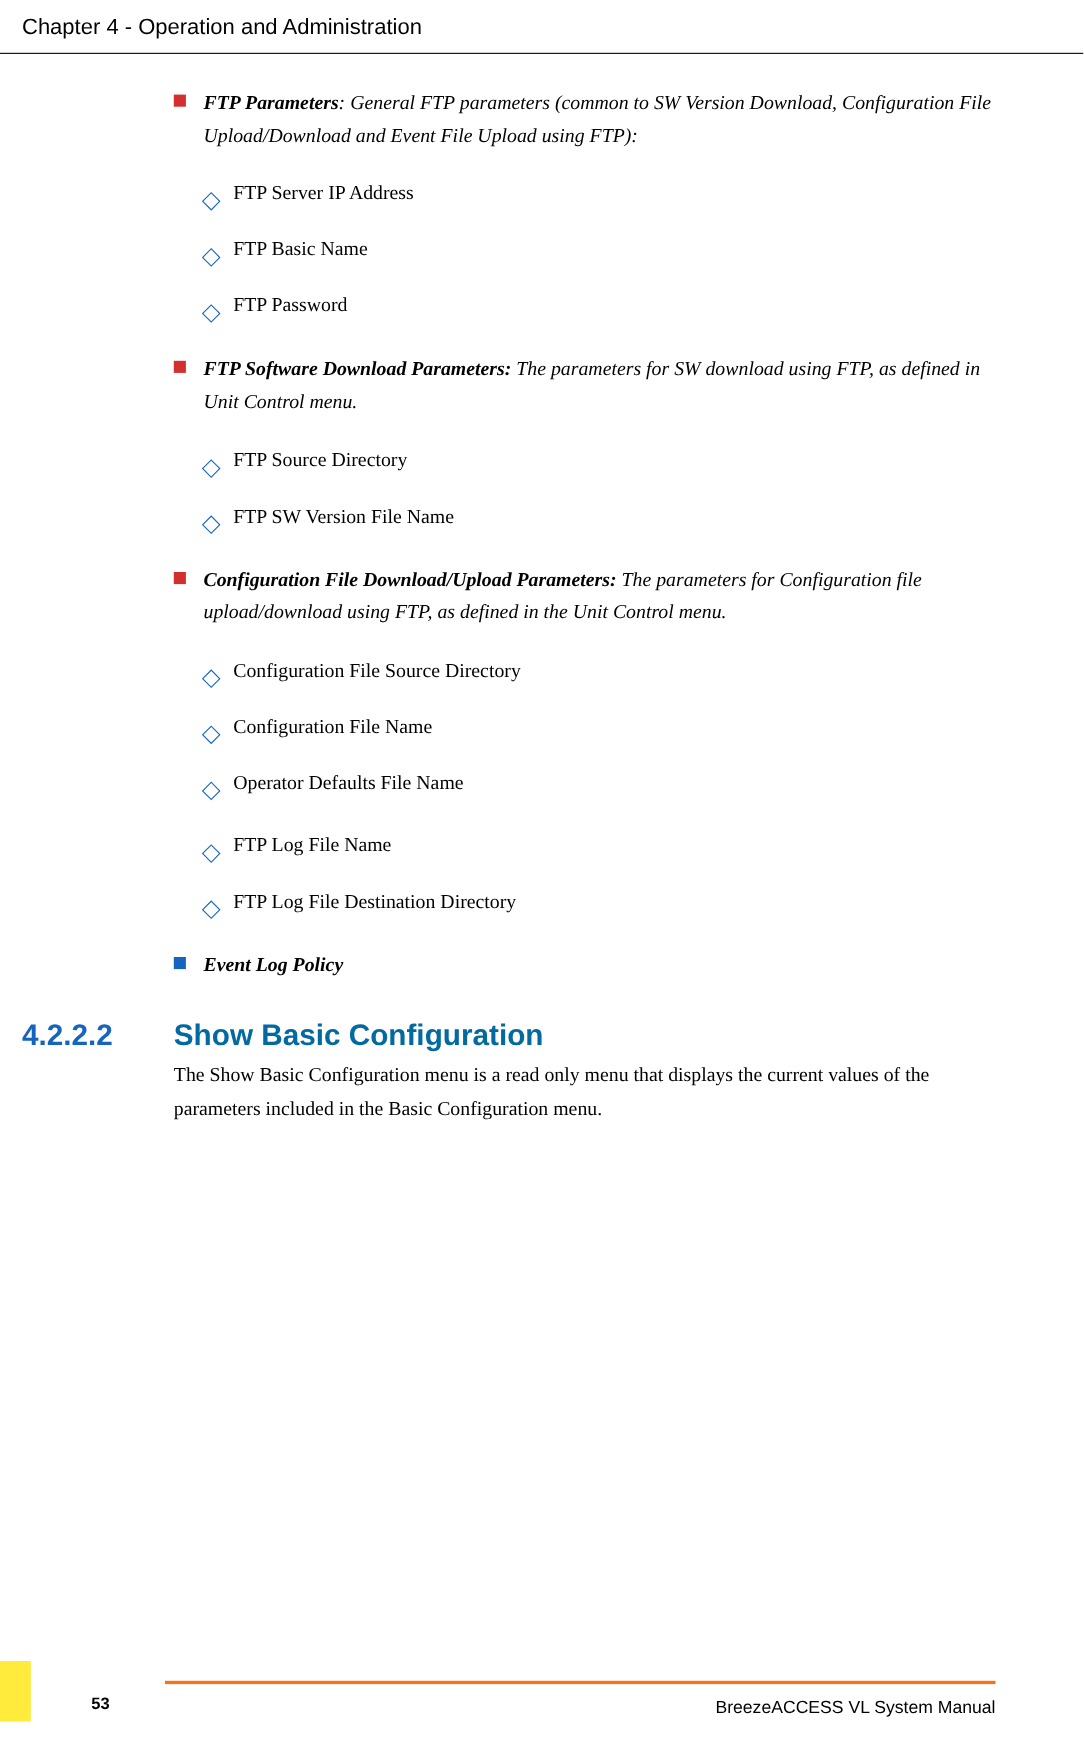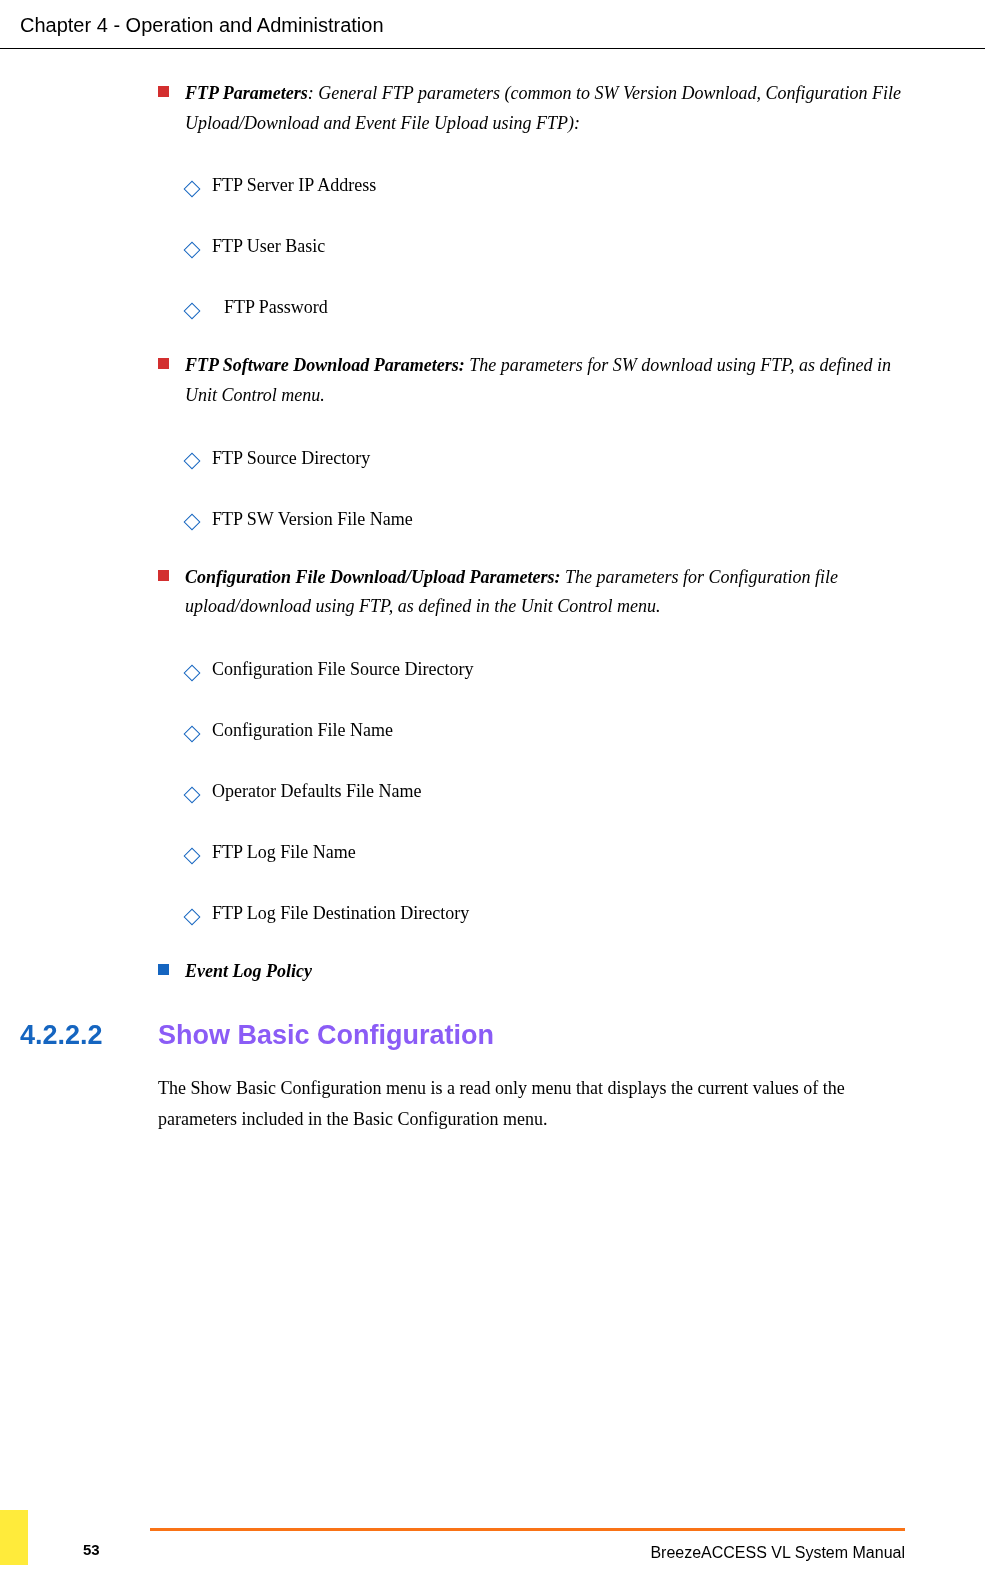--- a/index.html
+++ b/index.html
@@ -49,51 +49,51 @@
       line-height: 1.65;
       font-style: italic;
     }
     .square-text strong {
       font-weight: bold;
     }
     .diamond-item {
       display: flex;
       margin-left: 28px;
       margin-bottom: 24px;
-      margin-top: 34px;
-      align-items: center;
+      margin-top: 24px;
+      align-items: flex-end;
     }
     .diamond-bullet {
       width: 12px;
       height: 12px;
       min-width: 12px;
       margin-top: 6px;
       margin-right: 14px;
       border: 1.5px solid #1565c0;
       transform: rotate(45deg);
     }
     .section-heading {
       margin-top: 28px;
-      margin-bottom: 18px;
+      margin-bottom: 1px;
       margin-left: -138px;
       display: flex;
       align-items: baseline;
     }
     .section-number {
       font-family: Arial, sans-serif;
       font-size: 27px;
       font-weight: bold;
       color: #1565c0;
       width: 138px;
     }
     .section-title {
       font-family: Arial, sans-serif;
       font-size: 27px;
       font-weight: bold;
-      color: #8b5cf6;
+      color: #0369a1;
     }
     .body-paragraph {
       line-height: 1.7;
     }
     .footer {
       position: absolute;
       bottom: 30px;
       left: 0;
       right: 0;
       display: flex;
@@ -136,23 +136,23 @@
   <div class="square-item">
     <div class="square-bullet red"></div>
     <div class="square-text"><strong>FTP Parameters</strong><span>: General FTP parameters (common to SW Version Download, Configuration File Upload/Download and Event File Upload using FTP):</span></div>
   </div>
   <div class="diamond-item">
     <div class="diamond-bullet"></div>
     <div>FTP Server IP Address</div>
   </div>
   <div class="diamond-item">
     <div class="diamond-bullet"></div>
-    <div>FTP User Basic</div>
-  </div>
-  <div class="diamond-item" style="margin-bottom:30px;gap:12px;">
+    <div>FTP Basic Name</div>
+  </div>
+  <div class="diamond-item" style="margin-bottom:30px;">
     <div class="diamond-bullet"></div>
     <div>FTP Password</div>
   </div>
 
   <div class="square-item">
     <div class="square-bullet red"></div>
     <div class="square-text"><strong>FTP Software Download Parameters:</strong><span> The parameters for SW download using FTP, as defined in Unit Control menu.</span></div>
   </div>
   <div class="diamond-item">
     <div class="diamond-bullet"></div>

